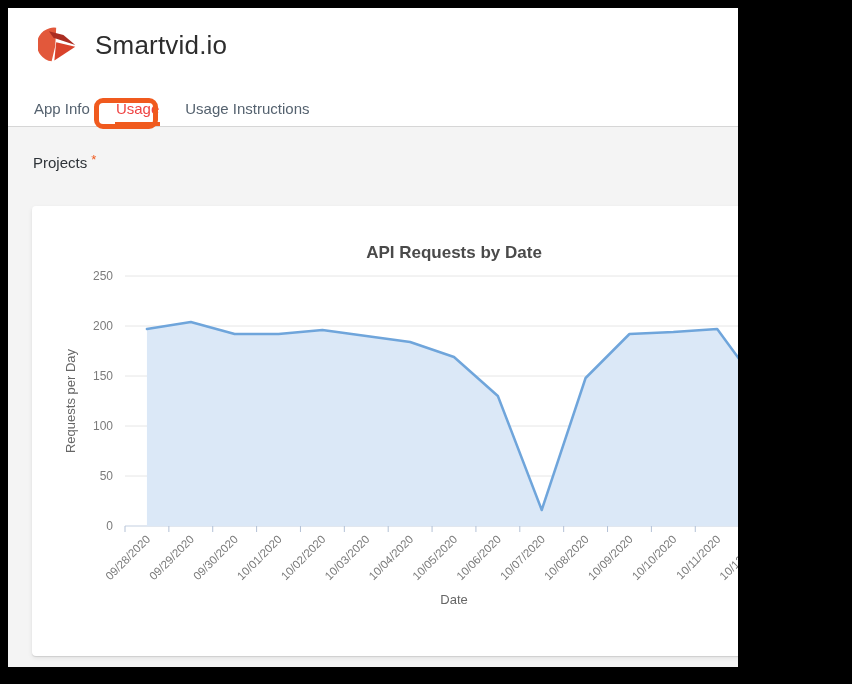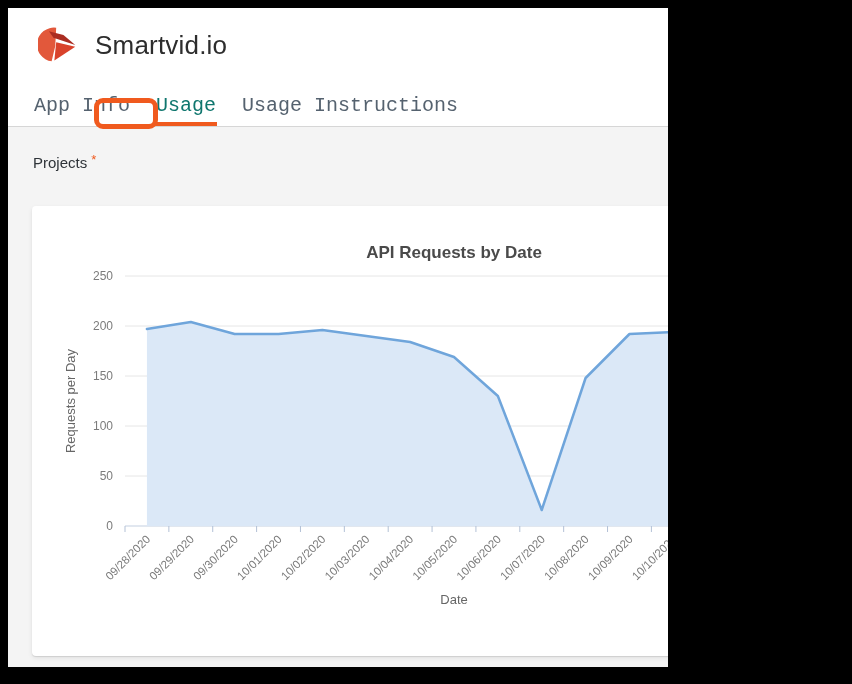--- a/index.html
+++ b/index.html
@@ -10,21 +10,21 @@
     width: 852px;
     height: 684px;
   }
   .frame {
     width: 852px;
     height: 684px;
     background: #000;
     padding: 8px 15px 17px 8px;
   }
   .app {
-    width: 660px;
+    width: 730px;
     height: 659px;
     background: #f4f4f4;
     position: relative;
     overflow: hidden;
   }
   
   .app-header {
     position: relative;
     height: 119px;
     background: #fff;
@@ -45,30 +45,29 @@
   }
   .tabs {
     position: absolute;
     left: 25px;
     bottom: 0;
     display: flex;
     align-items: flex-end;
     gap: 24px;
   }
   .tab {
-    font-size: 20px;
+    font-size: 15px;
     color: #55626f;
     padding: 0 1px 9px 1px;
     cursor: pointer;
     text-decoration: none;
     white-space: nowrap;
-    font-family: Liberation Mono, monospace;
   }
   .tab.active {
-    color: #0f766e;
+    color: #ef4444;
     font-weight: 400;
     padding-bottom: 5px;
     border-bottom: 4px solid var(--accent);
   }
   .annotation-box {
     position: absolute;
     left: 86px;
     top: 90px;
     width: 64px;
     height: 31px;

